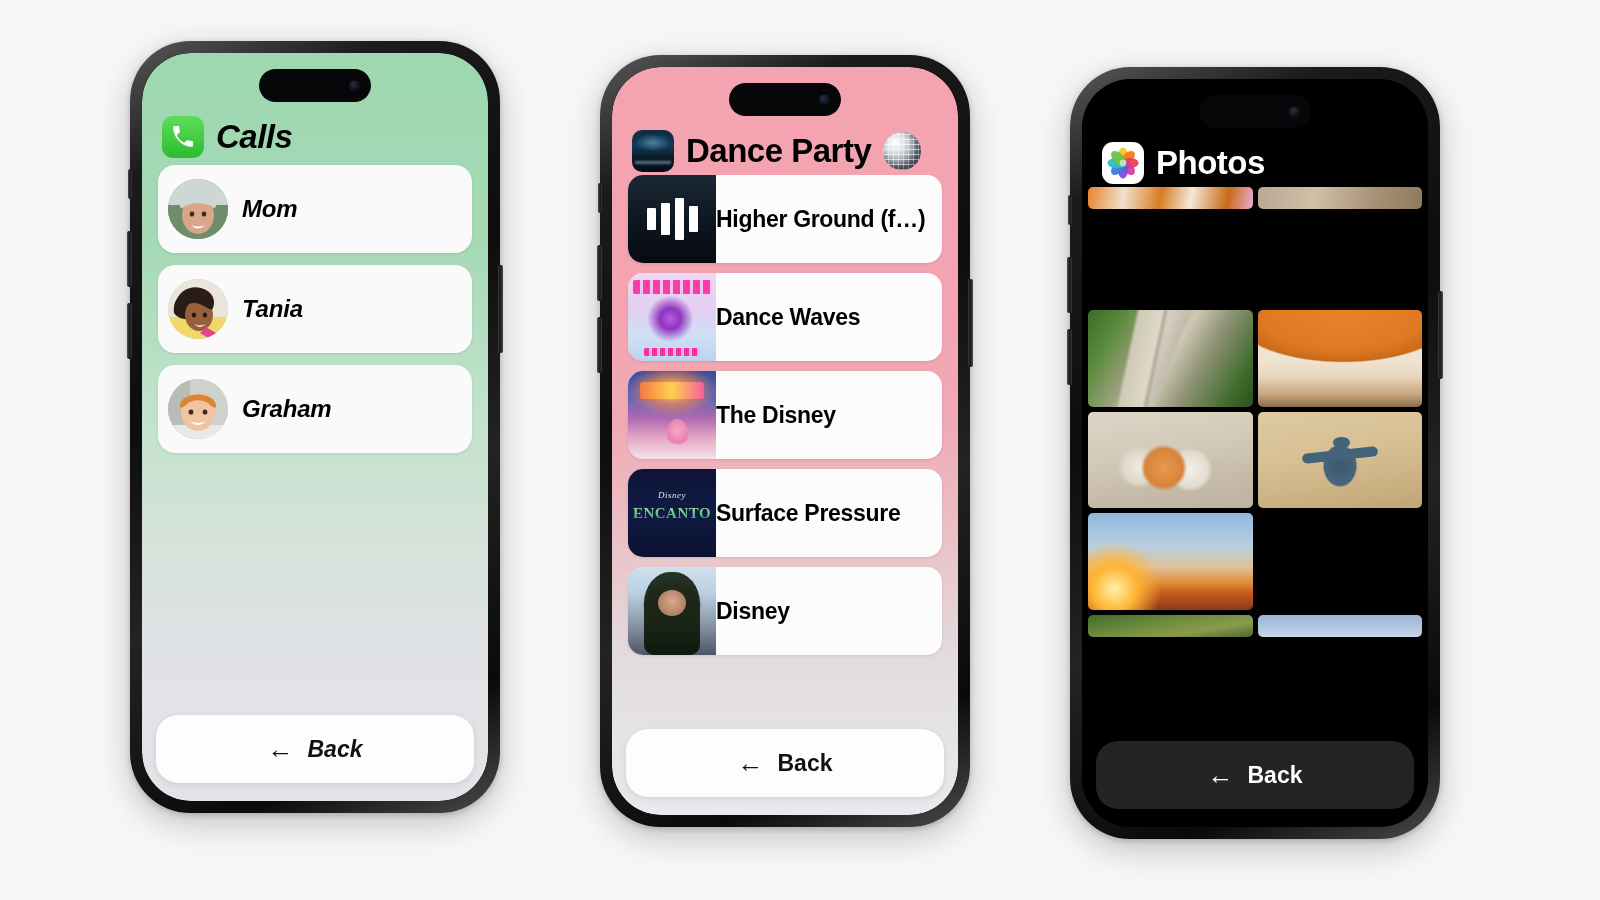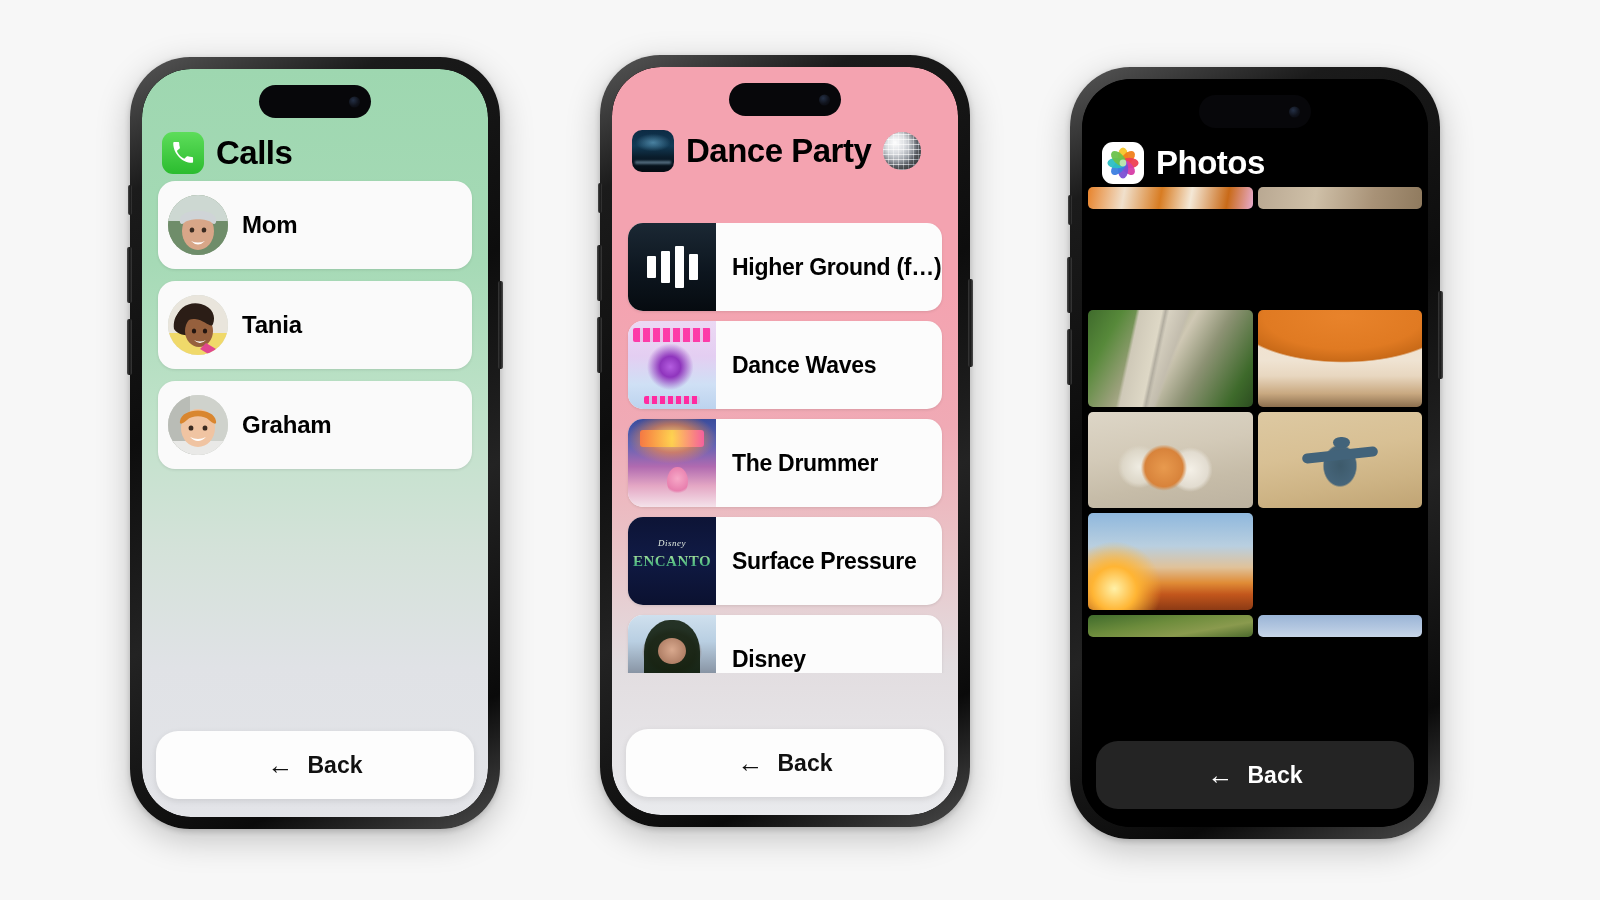--- a/index.html
+++ b/index.html
@@ -102,21 +102,21 @@
     border-radius: 22px;
     display: flex; align-items: center; justify-content: center;
     gap: 14px;
     font-size: 23px; font-weight: 700;
     cursor: pointer;
     user-select: none;
   }
   .back-arrow { font-size: 26px; line-height: 1; font-weight: 400; }
 
   
-  #phone-calls { left: 130px; top: 57px; }
+  #phone-calls { left: 130px; top: 41px; font-style: italic; }
   .scr-calls {
     background: linear-gradient(180deg, #9ed7b0 0%, #a6dab6 26%, #bfe2c9 46%, #d4e2d9 64%, #e0e2e6 80%, #e3e4e8 100%);
     color: #000;
   }
   .phone-icon-bg {
     background: linear-gradient(180deg,#5ddd5a 0%,#2bbc2f 100%);
   }
   .phone-glyph { width: 26px; height: 26px; fill: #fff; }
   .call-list { padding: 4px 16px; display: flex; flex-direction: column; gap: 12px; }
   .call-row {
@@ -142,21 +142,20 @@
     background: #fdfdfd;
     color: #111;
     box-shadow: 0 2px 6px rgba(0,0,0,.10);
   }
 
   
   #phone-music { left: 600px; top: 55px; }
   .scr-music {
     background: linear-gradient(180deg,#f4a3b0 0%,#f4a3b0 30%,#f0aab5 48%,#eac3c7 64%,#e2dde0 80%,#e9eaed 100%);
     color: #000;
-    gap: 48px;
   }
   .album-icon { border-radius: 10px; overflow: hidden; }
   .cover-night {
     width: 100%; height: 100%;
     background:
       radial-gradient(ellipse 60% 30% at 50% 30%, rgba(120,190,225,.55) 0%, rgba(0,0,0,0) 70%),
       linear-gradient(180deg,#0d2b44 0%,#123a55 38%,#0a1d2c 64%,#050b12 100%);
     position: relative;
   }
   .cover-night::after {
@@ -205,21 +204,21 @@
   }
   .song-art {
     width: 88px; height: 88px;
     flex: 0 0 auto;
     position: relative;
     overflow: hidden;
     background: #222;
   }
   .song-title {
     font-size: 23px; font-weight: 600; letter-spacing: -.3px;
-    padding-left: 16px; white-space: nowrap; overflow: hidden;
+    white-space: nowrap; overflow: hidden;
   }
   .eq { position: absolute; inset: 0; display: flex; align-items: center; justify-content: center; gap: 5px; }
   .eq i { display: block; width: 9px; background: #fff; border-radius: 1px; }
   
   .art-hg { background: linear-gradient(180deg,#1b2834 0%,#0d161f 55%,#060b10 100%); }
   .art-hw {
     background:
       radial-gradient(circle at 48% 52%, #b45de0 0%, #8f35bd 16%, rgba(200,150,235,0) 36%),
       linear-gradient(180deg,#ecd9f4 0%,#e4cef2 40%,#cfe0f5 72%,#bcd3ee 100%);
     position: relative;
@@ -485,21 +484,21 @@
               <div class="song-title">Higher Ground (f…)</div>
             </div>
 
             <div class="song-row">
               <div class="song-art art-hw"></div>
               <div class="song-title">Dance Waves</div>
             </div>
 
             <div class="song-row">
               <div class="song-art art-dr"></div>
-              <div class="song-title">The Drummer</div>
+              <div class="song-title">The Disney</div>
             </div>
 
             <div class="song-row">
               <div class="song-art art-sp">
                 <span class="disney">Disney</span>
                 <span class="encanto">Encanto</span>
               </div>
               <div class="song-title">Surface Pressure</div>
             </div>
 

